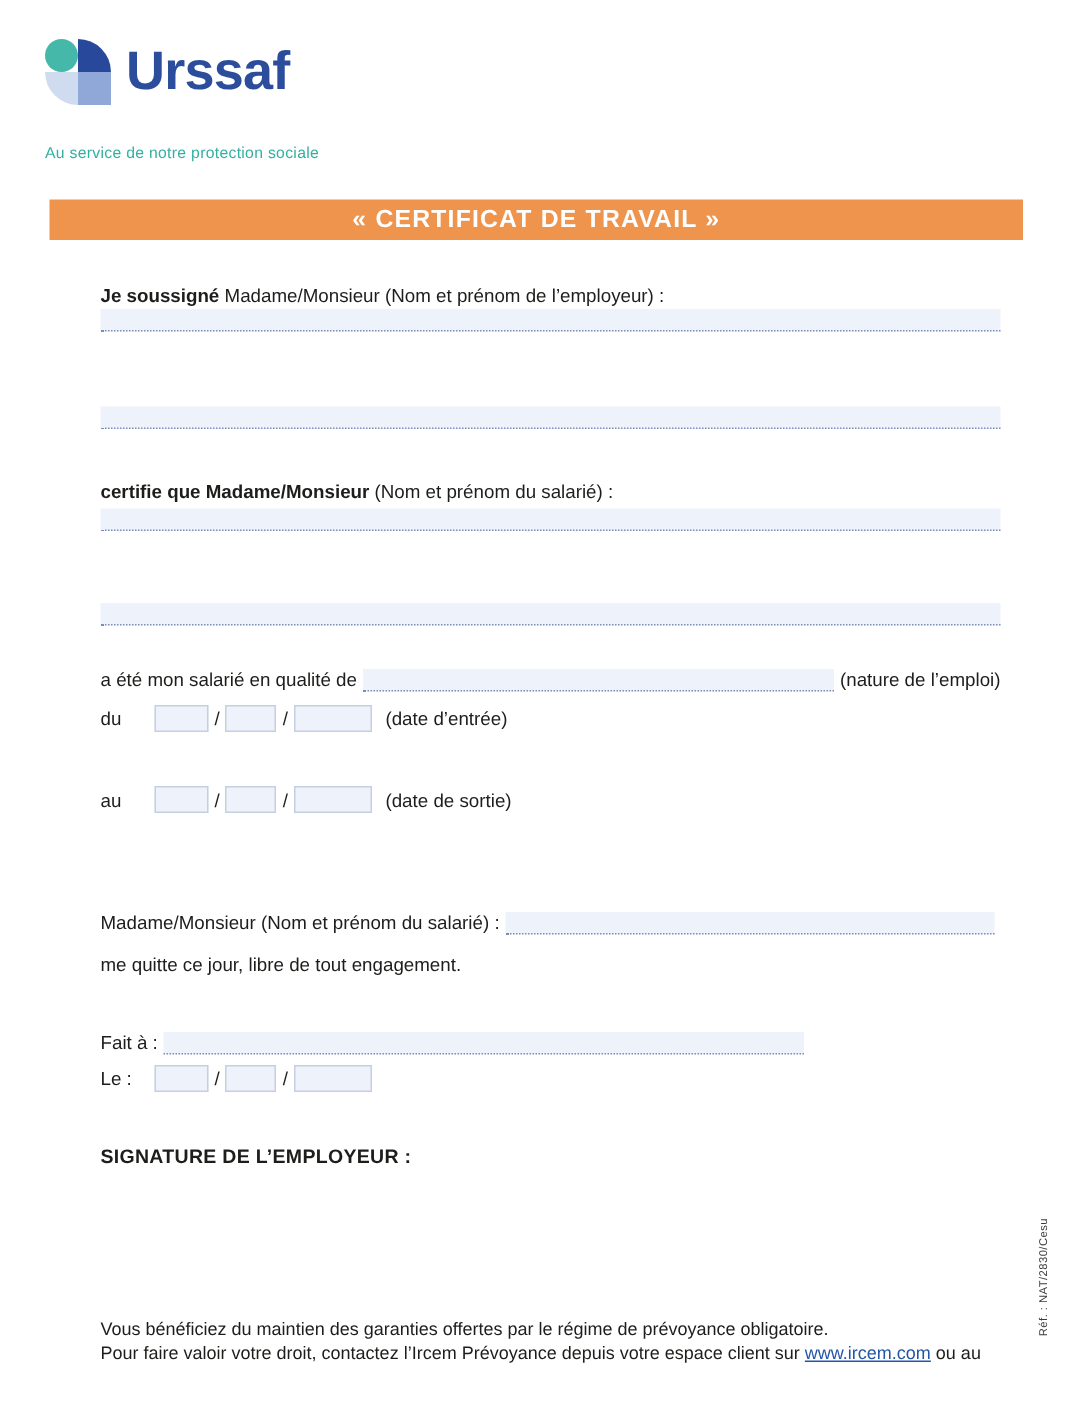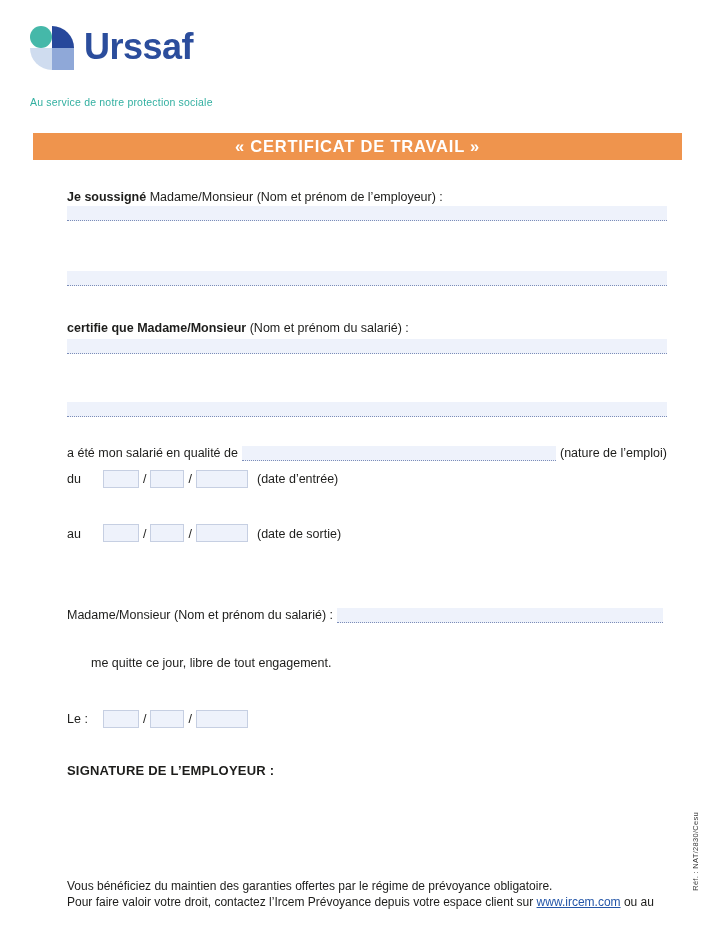--- a/index.html
+++ b/index.html
@@ -117,22 +117,26 @@
     <input class="datebox db-month" type="text" value="" style="">
     <span class="dsep">/</span>
     <input class="datebox db-year" type="text" value="" style="">
     <span class="dsuffix">(date de sortie)</span>
   </div>
 
   <div class="row flexrow" style="top:608px;align-items:flex-end;">
     <span>Madame/Monsieur (Nom et prénom du salarié) :</span>
     <input class="inline-field grow" type="text" value="" style="">
   </div>
-  <div class="row" style="top:656px;margin-left:24px;">me quitte ce jour, libre de tout engagement.</div>
+  <div class="row" style="top:636px;">me quitte ce jour, libre de tout engagement.</div>
 
+  <div class="row flexrow" style="top:688px; right:175px;">
+    <span>Fait à :</span>
+    <input class="inline-field grow" type="text" value="" style="">
+  </div>
 
   <div class="row daterow" style="top:710px;">
     <span class="dprefix">Le :</span>
     <input class="datebox db-day" type="text" value="" style="">
     <span class="dsep">/</span>
     <input class="datebox db-month" type="text" value="" style="">
     <span class="dsep">/</span>
     <input class="datebox db-year" type="text" value="" style="">
   </div>
 

